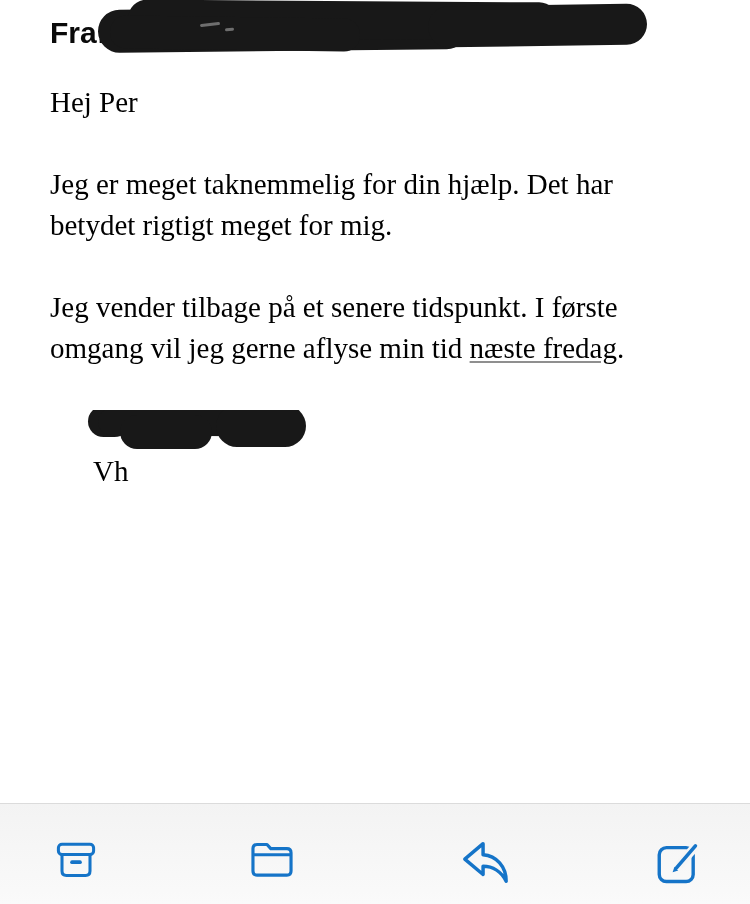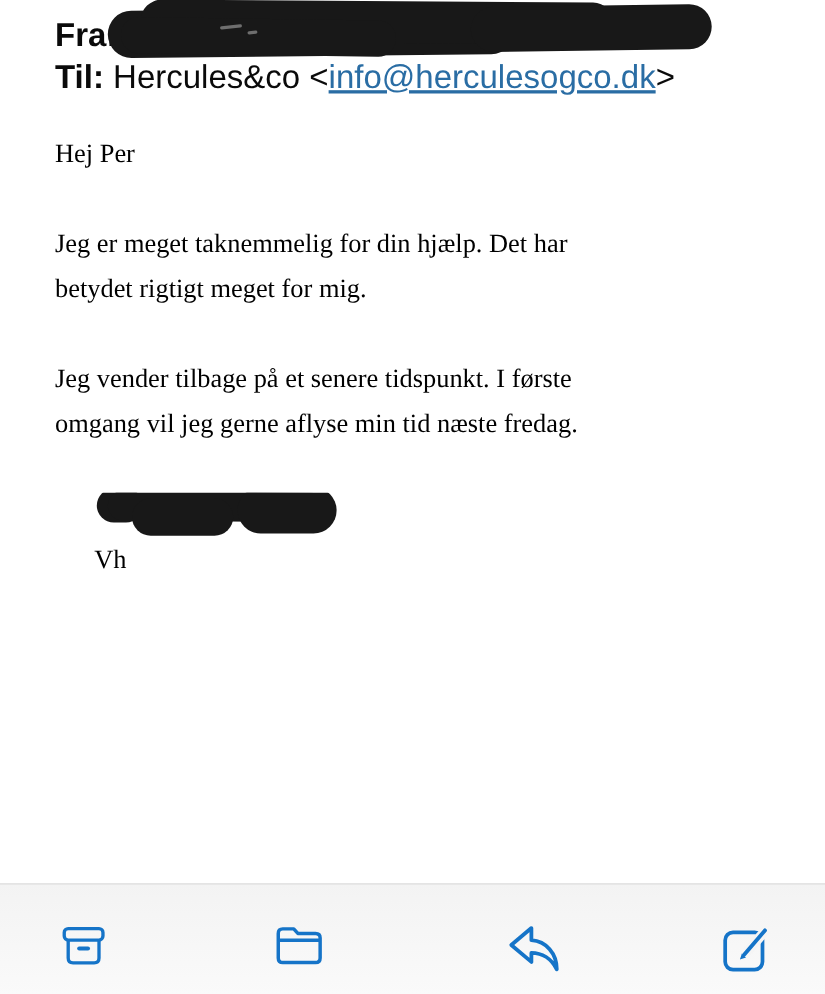--- a/index.html
+++ b/index.html
@@ -35,25 +35,26 @@
   .redaction-from .p3 { left:330px; top:4px; width:219px; height:41px; border-radius:21px; transform:rotate(-0.8deg); }
   .redaction-from .p4 { left:12px; top:16px; width:250px; height:33px; border-radius:16px; transform:rotate(0.8deg); }
   .speck { position:absolute; background:#6e6e6e; height:3px; border-radius:2px; transform:rotate(-6deg); }
   .speck.s1 { left:102px; top:22px; width:20px; }
   .speck.s2 { left:127px; top:27px; width:9px; }
 
   
   .mail-body {
     margin-top:30px; padding-left:50px;
     font-family:"Liberation Serif", serif;
-    font-size:24px; line-height:41px; color:#000;
+    font-size:29px; line-height:41px; color:#000;
   }
   .mail-body p { margin:0 0 41px 0; white-space:pre; overflow:hidden; }
   .mail-body p.last { margin-bottom:0; position:relative; }
   .date-link {
+    text-decoration:underline;
     text-decoration-color:#8f8f8f;
     text-underline-offset:3px;
     cursor:pointer;
   }
   .redaction-sign {
     position:absolute; left:38px; top:-7px; width:218px; height:50px;
   }
   .redaction-sign .p1 { left:0;    top:3px;  width:42px;  height:31px; border-radius:16px; }
   .redaction-sign .p2 { left:10px; top:6px;  width:198px; height:27px; border-radius:14px; transform:rotate(0.6deg); }
   .redaction-sign .p3 { left:32px; top:12px; width:92px;  height:34px; border-radius:17px; }
@@ -89,23 +90,20 @@
         <span class="blob-part p1"></span>
         <span class="blob-part p2"></span>
         <span class="blob-part p3"></span>
         <span class="blob-part p4"></span>
         <span class="speck s1"></span>
         <span class="speck s2"></span>
       </span>
     </div>
 
 
-    <div class="h-row">
-      <span class="h-label">Til:</span><span> Hercules&amp;co </span><span>&lt;</span><a class="email-link">info@herculesogco.dk</a><span>&gt;</span>
-    </div>
 
 
   </div>
 
   <div class="mail-body">
     <p>Hej Per</p>
     <p>Jeg er meget taknemmelig for din hjælp. Det har
 betydet rigtigt meget for mig.</p>
     <p><span>Jeg vender tilbage på et senere tidspunkt. I første
 omgang vil jeg gerne aflyse min tid </span><span class="date-link">næste fredag</span><span>.</span></p>

